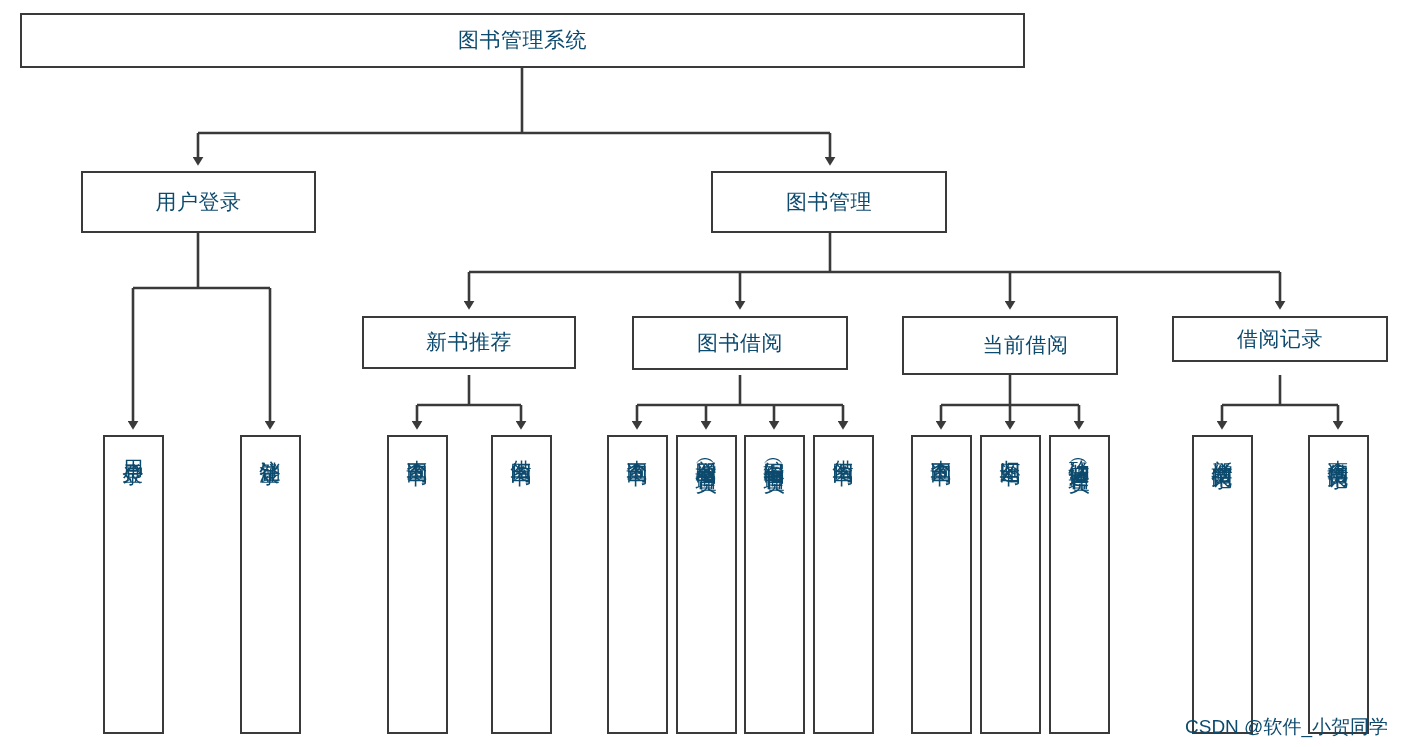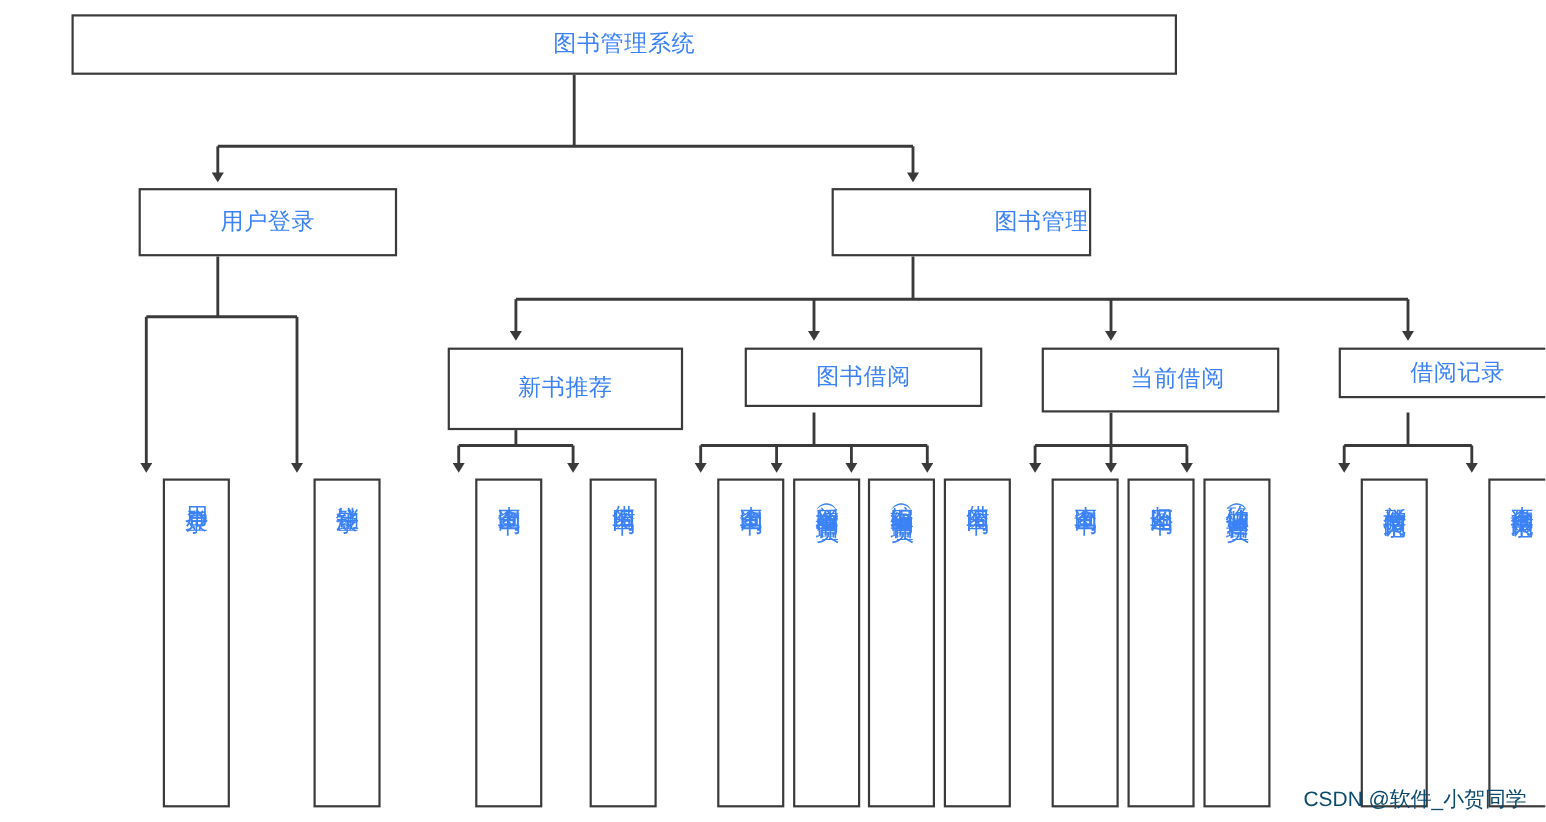--- a/index.html
+++ b/index.html
@@ -27,23 +27,22 @@
     pointer-events: none;
   }
   .node {
     position: absolute;
     box-sizing: border-box;
     background: #ffffff;
     border: 2px solid #3a3a3a;
     display: flex;
     align-items: center;
     justify-content: center;
-    color: #3b82f6;
+    color: #0c4a6e;
     z-index: 2;
-    margin-left: 45px;
   }
   .node .lbl {
     display: block;
     text-align: center;
     line-height: 1.08;
     letter-spacing: 0.5px;
   }
   
   .node.h .lbl {
     font-size: 21px;
@@ -133,25 +132,25 @@
   </svg>
 
   <div class="node h" style="left:20px; top:13px; width:1005px; height:55px;">
     <span class="lbl">图书管理系统</span>
   </div>
 
   <div class="node h" style="left:81px; top:171px; width:235px; height:62px;">
     <span class="lbl">用户登录</span>
   </div>
 
-  <div class="node h" style="left:711px; top:171px; width:236px; height:62px;justify-content:flex-end;">
+  <div class="node h" style="left:711px; top:171px; width:236px; height:62px;">
     <span class="lbl">图书管理</span>
   </div>
 
-  <div class="node h" style="left:362px; top:316px; width:214px; height:75px;">
+  <div class="node h" style="left:362px; top:316px; width:214px; height:53px;">
     <span class="lbl">新书推荐</span>
   </div>
 
   <div class="node h" style="left:632px; top:316px; width:216px; height:54px;">
     <span class="lbl">图书借阅</span>
   </div>
 
   <div class="node h" style="left:902px; top:316px; width:216px; height:59px;padding-left:31px;">
     <span class="lbl">当前借阅</span>
   </div>

